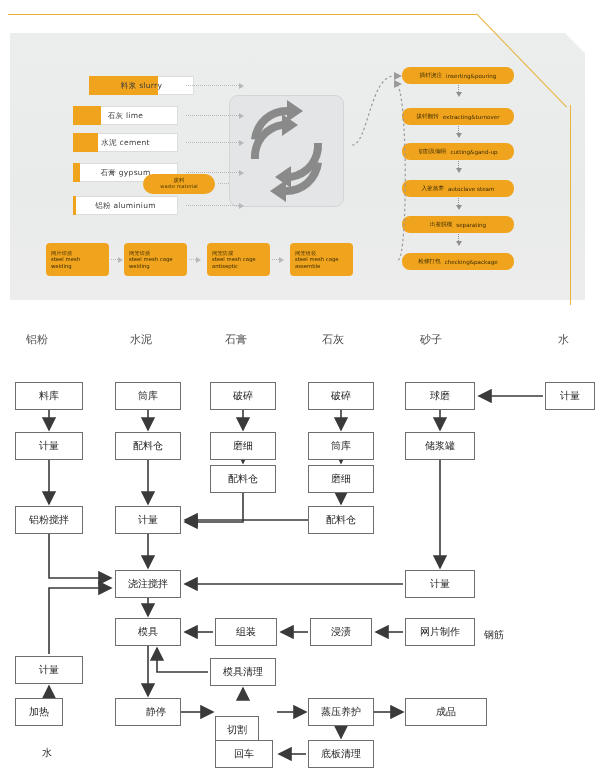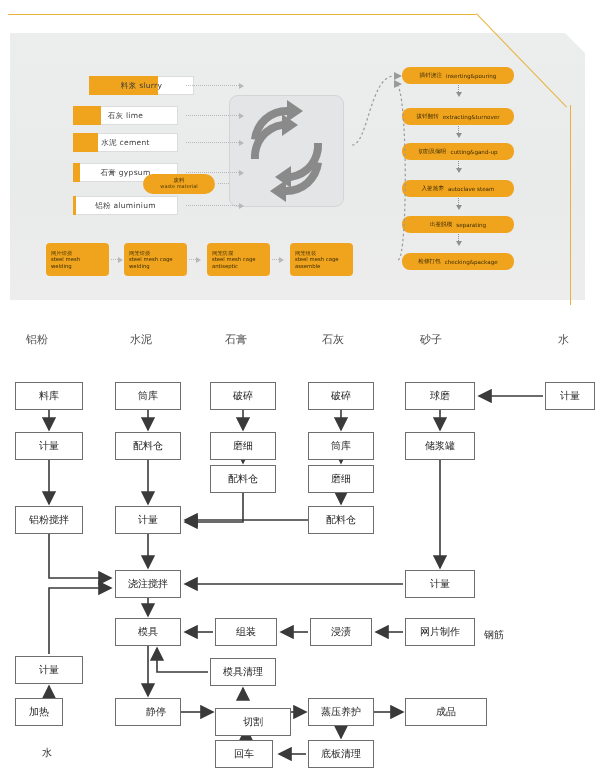--- a/index.html
+++ b/index.html
@@ -349,21 +349,21 @@
       <div class="fbox" style="left: 115px; top: 112px; width: 66px;">配料仓</div>
       <div class="fbox" style="left: 115px; top: 186px; width: 66px;">计量</div>
       <div class="fbox" style="left: 115px; top: 250px; width: 66px;">浇注搅拌</div>
       <div class="fbox" style="left: 115px; top: 298px; width: 66px;">模具</div>
       <div class="fbox" style="left: 115px; top: 378px; width: 66px; padding-left: 16px;">静停</div>
       <div class="fbox" style="left: 210px; top: 62px; width: 66px;">破碎</div>
       <div class="fbox" style="left: 210px; top: 112px; width: 66px;">磨细</div>
       <div class="fbox" style="left: 210px; top: 145px; width: 66px;">配料仓</div>
       <div class="fbox" style="left: 215px; top: 298px; width: 62px;">组装</div>
       <div class="fbox" style="left: 210px; top: 338px; width: 66px;">模具清理</div>
-      <div class="fbox" style="left: 215px; top: 388px; width: 76px;">切割</div>
+      <div class="fbox" style="left: 215px; top: 396px; width: 44px;">切割</div>
       <div class="fbox" style="left: 215px; top: 420px; width: 58px;">回车</div>
       <div class="fbox" style="left: 308px; top: 62px; width: 66px;">破碎</div>
       <div class="fbox" style="left: 308px; top: 112px; width: 66px;">筒库</div>
       <div class="fbox" style="left: 308px; top: 145px; width: 66px;">磨细</div>
       <div class="fbox" style="left: 308px; top: 186px; width: 66px;">配料仓</div>
       <div class="fbox" style="left: 310px; top: 298px; width: 62px;">浸渍</div>
       <div class="fbox" style="left: 308px; top: 378px; width: 66px;">蒸压养护</div>
       <div class="fbox" style="left: 308px; top: 420px; width: 66px;">底板清理</div>
       <div class="fbox" style="left: 405px; top: 62px; width: 70px;">球磨</div>
       <div class="fbox" style="left: 405px; top: 112px; width: 70px;">储浆罐</div>

